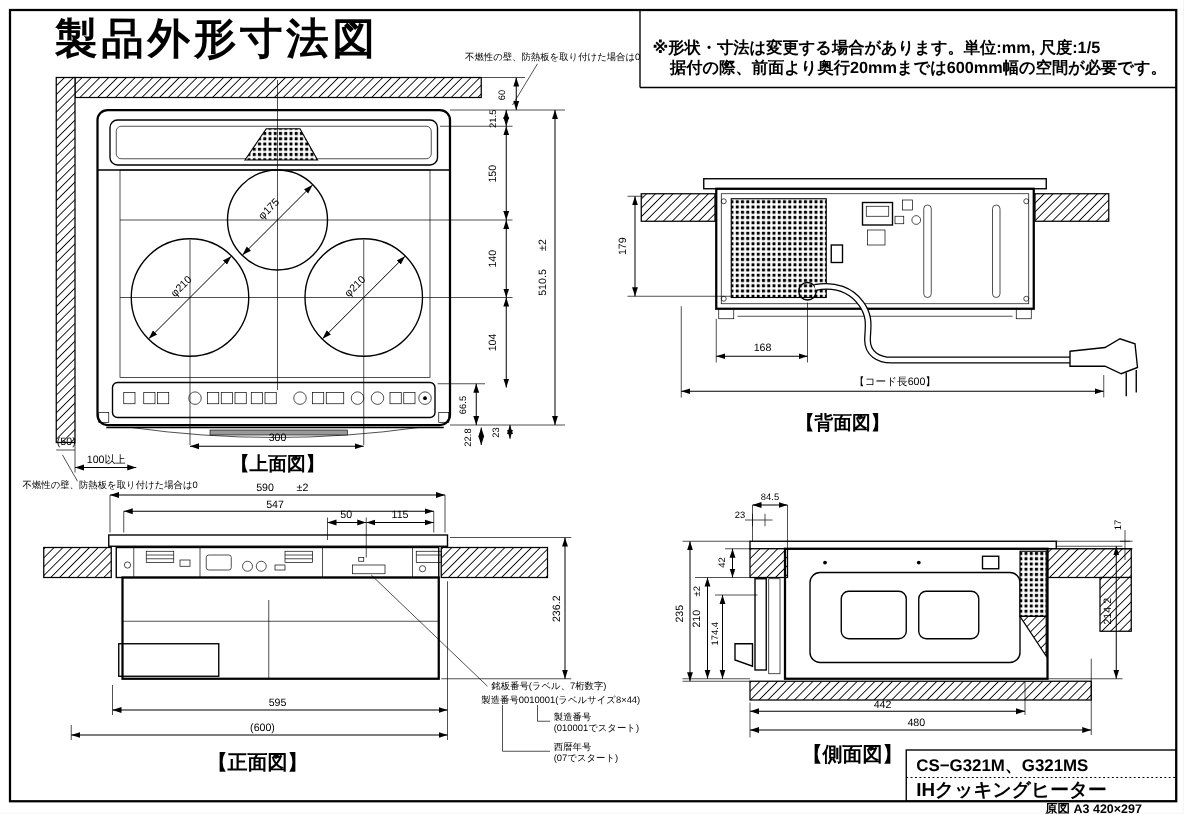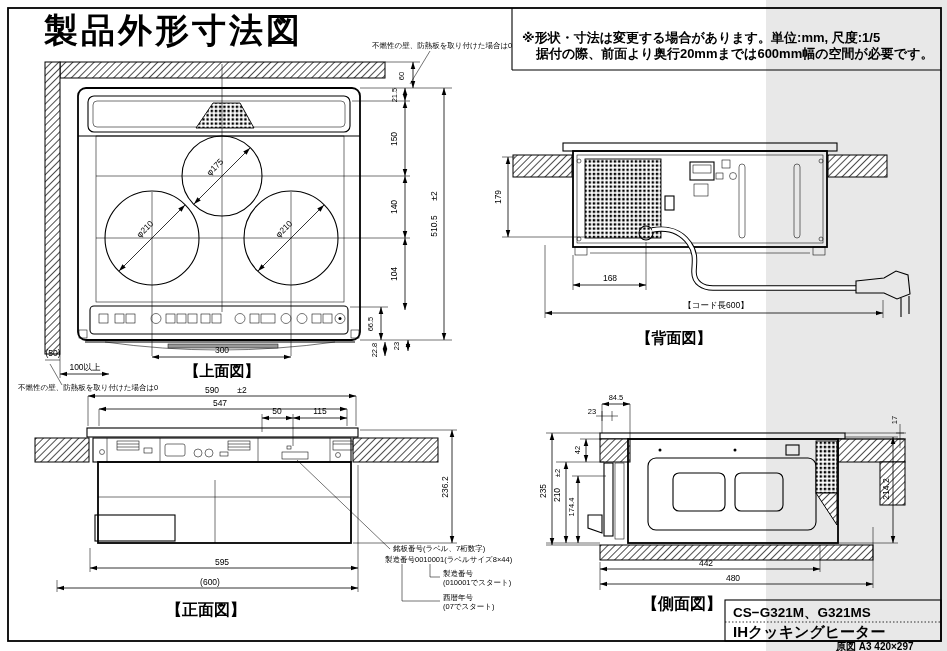--- a/index.html
+++ b/index.html
@@ -1,16 +1,16 @@
 <!DOCTYPE html>
 <html><head>
 <meta charset="utf-8">
 <style>
   html,body{margin:0;padding:0;background:#e8e8e8}
-  .page{width:766px;height:651px;background:#fff;position:relative;font-family:"Liberation Sans","DejaVu Sans",sans-serif}
+  .page{width:947px;height:651px;background:#fff;position:relative;font-family:"Liberation Sans","DejaVu Sans",sans-serif}
   svg{display:block}
   text{font-family:"Liberation Sans","DejaVu Sans",sans-serif;fill:#000}
   .f7{font-size:7.5px}.f8{font-size:8.5px}.f10{font-size:10px;font-weight:bold}
   .f13{font-size:13px;font-weight:bold}.f14{font-size:13.5px;font-weight:bold}
   .f15{font-size:15px;font-weight:bold}.f16{font-size:16px;font-weight:bold}
   .f34{font-size:34px;font-weight:900;letter-spacing:3px}
   .mid{text-anchor:middle}
   .s{stroke:#000;fill:none;stroke-width:1.1}
   .s2{stroke:#000;fill:none;stroke-width:1.8}
   .t{stroke:#000;fill:none;stroke-width:0.55}

